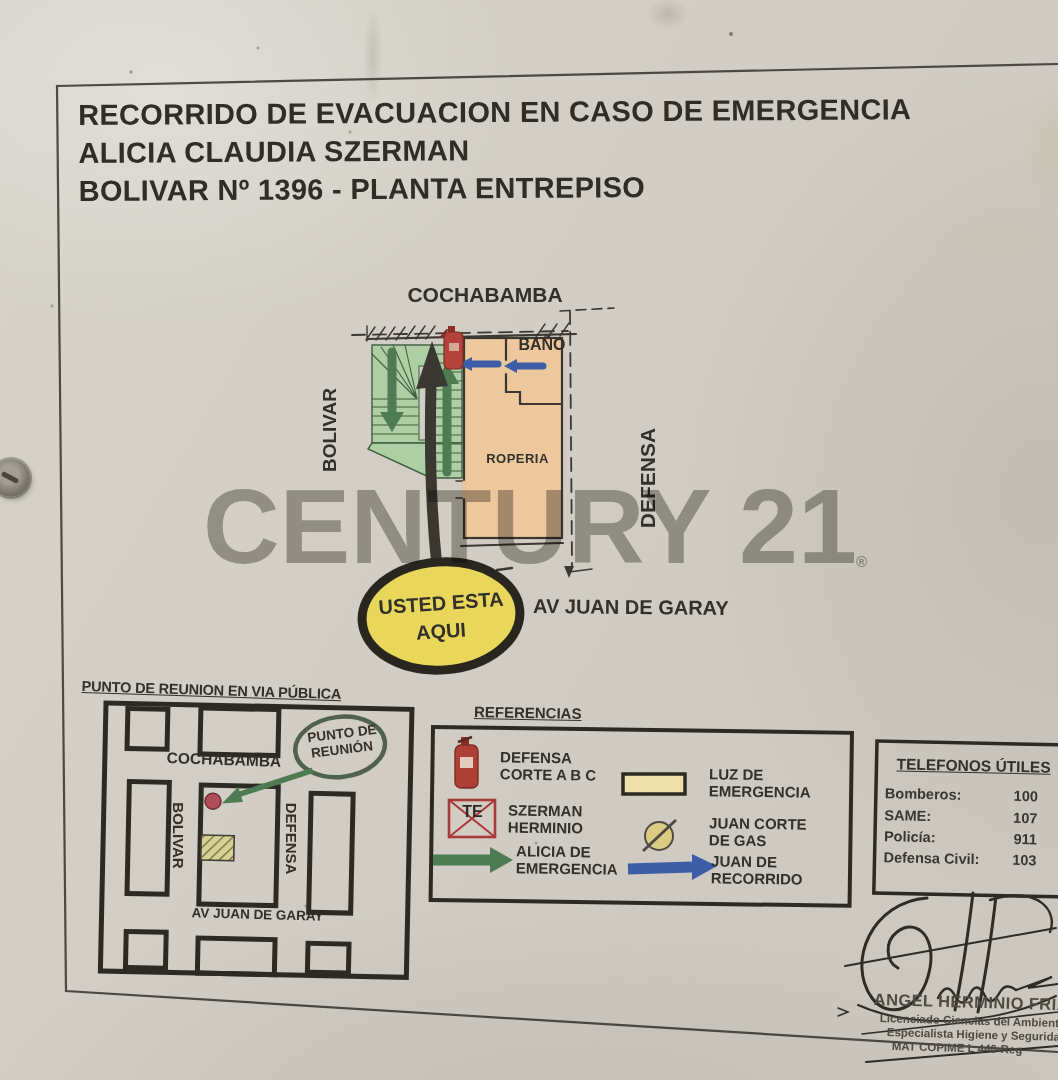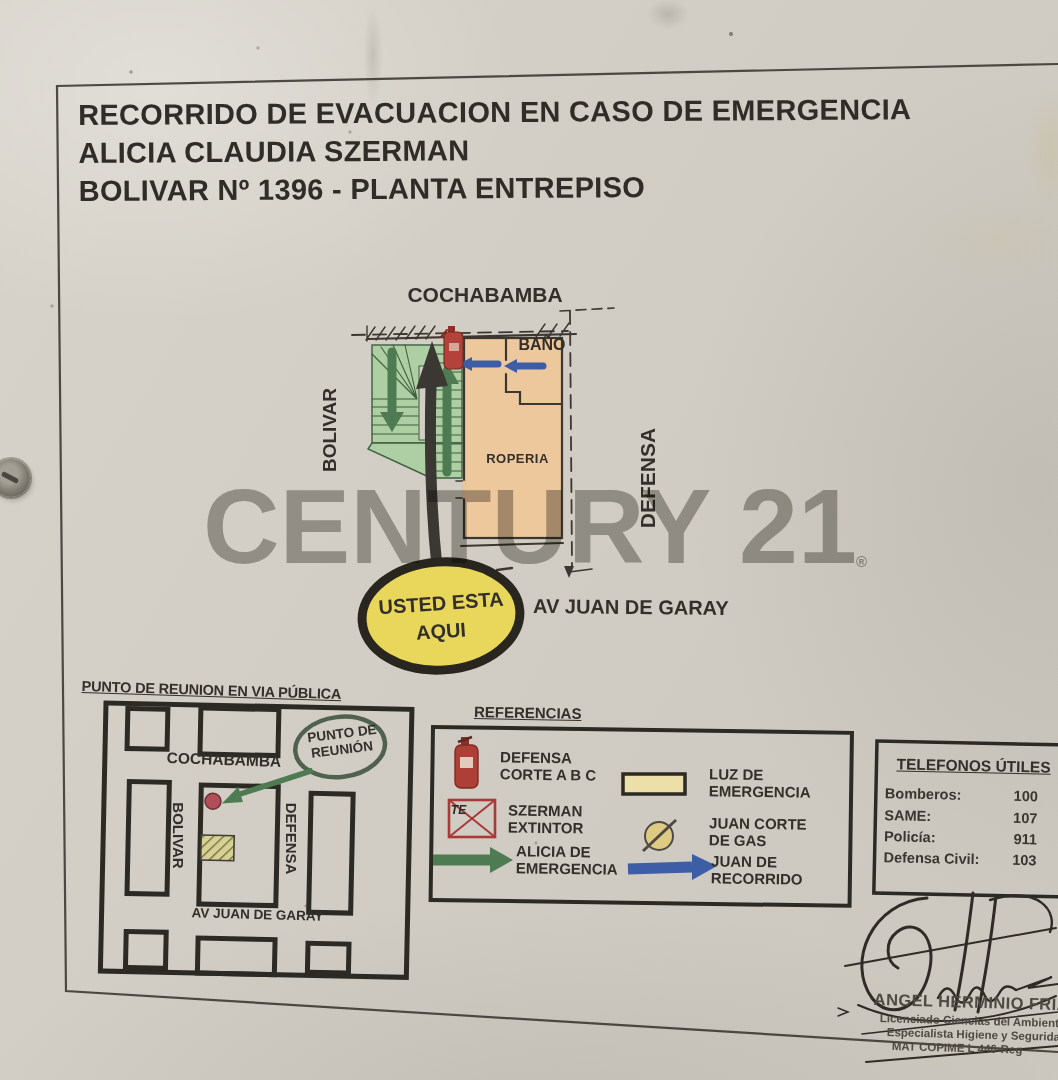--- a/index.html
+++ b/index.html
@@ -62,21 +62,21 @@
   #mm-punto2{left:293px;top:742px;width:98px;font-size:13.5px;transform:rotate(-7deg);}
   
   #lg-title{left:474px;top:704px;font-size:15px;text-decoration:underline;transform:rotate(1deg);}
   .lg-label{font-size:15px;line-height:16.5px;color:#332f2a;transform:rotate(0.8deg);}
   #lg-ext{left:500px;top:750px;}
   #lg-tab{left:508px;top:803px;}
   #lg-sal{left:516px;top:844px;}
   #lg-luz{left:709px;top:767px;}
   #lg-llave{left:709px;top:816px;}
   #lg-ruta{left:711px;top:854px;}
-  #lg-te{left:437px;top:803px;width:43px;font-size:12px;font-style:italic;color:#2c2925;}
+  #lg-te{left:451px;top:803px;width:43px;font-size:16px;color:#2c2925;}
   
   #ph-box{position:absolute;left:877px;top:741px;width:190px;height:152px;transform:rotate(1.2deg);transform-origin:left top;}
   #ph-title{position:absolute;left:20px;top:14px;font-weight:bold;font-size:15.5px;text-decoration:underline;white-space:nowrap;}
   .ph-label{position:absolute;left:9px;font-weight:bold;font-size:14.5px;color:#3a362f;white-space:nowrap;}
   .ph-value{position:absolute;right:28px;font-weight:bold;font-size:14.5px;color:#3a362f;}
   
   .sig-t{color:#4e4941;transform:rotate(1.6deg);transform-origin:left top;}
   #sig-name{left:874px;top:990px;font-size:16.5px;letter-spacing:.4px;}
   #sig-l2{left:880px;top:1012px;font-size:11.5px;}
   #sig-l3{left:887px;top:1026px;font-size:11.5px;}
@@ -252,21 +252,21 @@
   <div class="t ctr" id="mm-punto2">REUNIÓN</div>
 
   <div class="t" id="lg-title">REFERENCIAS</div>
   <div class="t ctr" id="lg-te">TE</div>
   <div class="t lg-label" id="lg-ext">
     <div>DEFENSA</div>
     <div>CORTE A B C</div>
   </div>
   <div class="t lg-label" id="lg-tab">
     <div>SZERMAN</div>
-    <div>EXTINTOR</div>
+    <div>HERMINIO</div>
   </div>
   <div class="t lg-label" id="lg-sal">
     <div>ALICIA DE</div>
     <div>EMERGENCIA</div>
   </div>
   <div class="t lg-label" id="lg-luz">
     <div>LUZ DE</div>
     <div>EMERGENCIA</div>
   </div>
   <div class="t lg-label" id="lg-llave">

